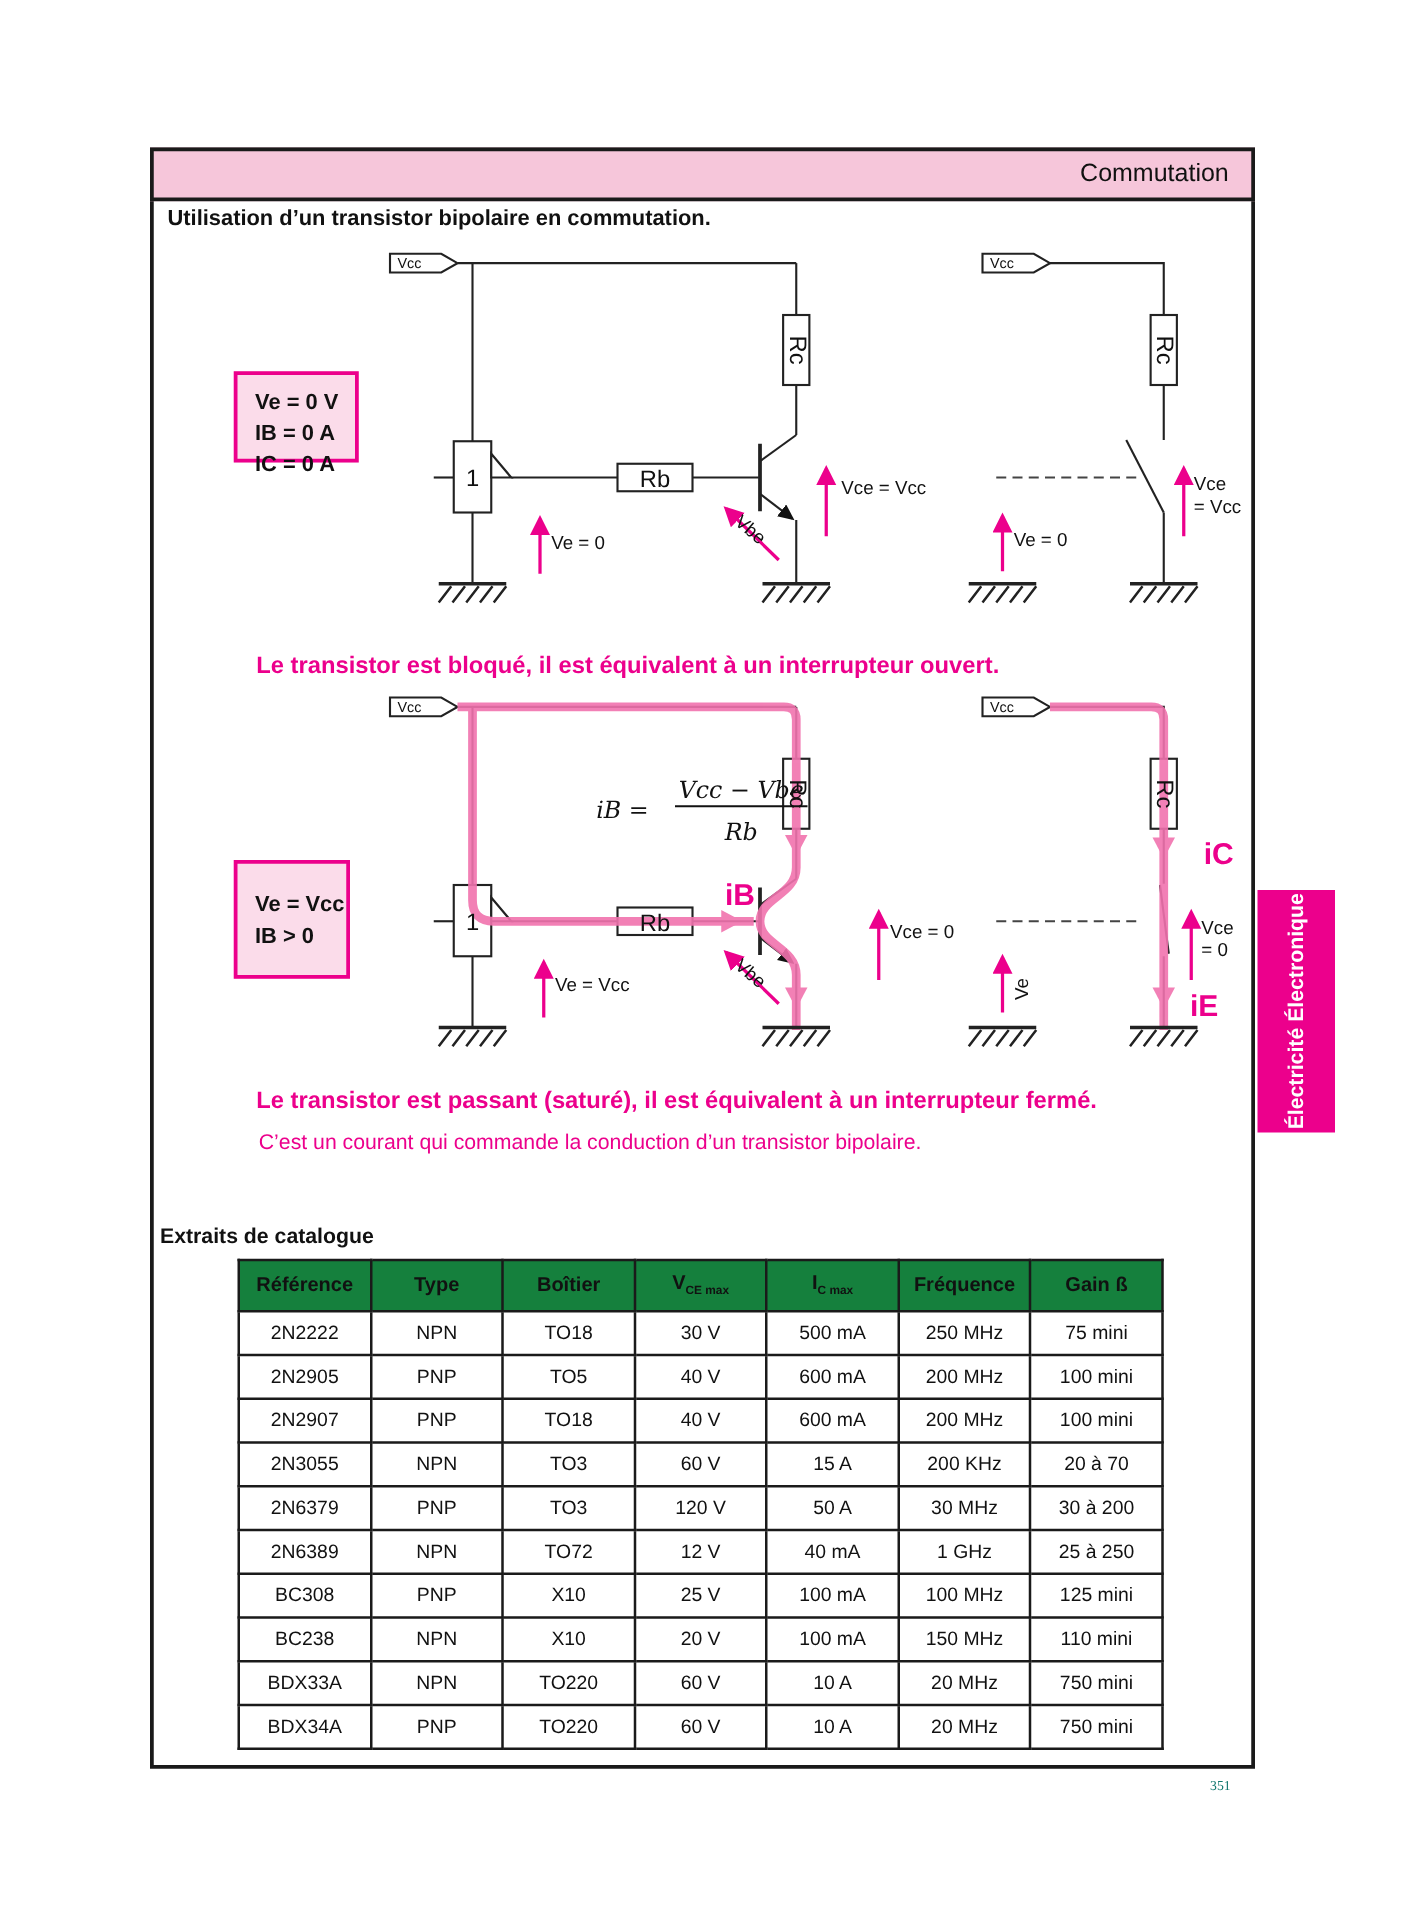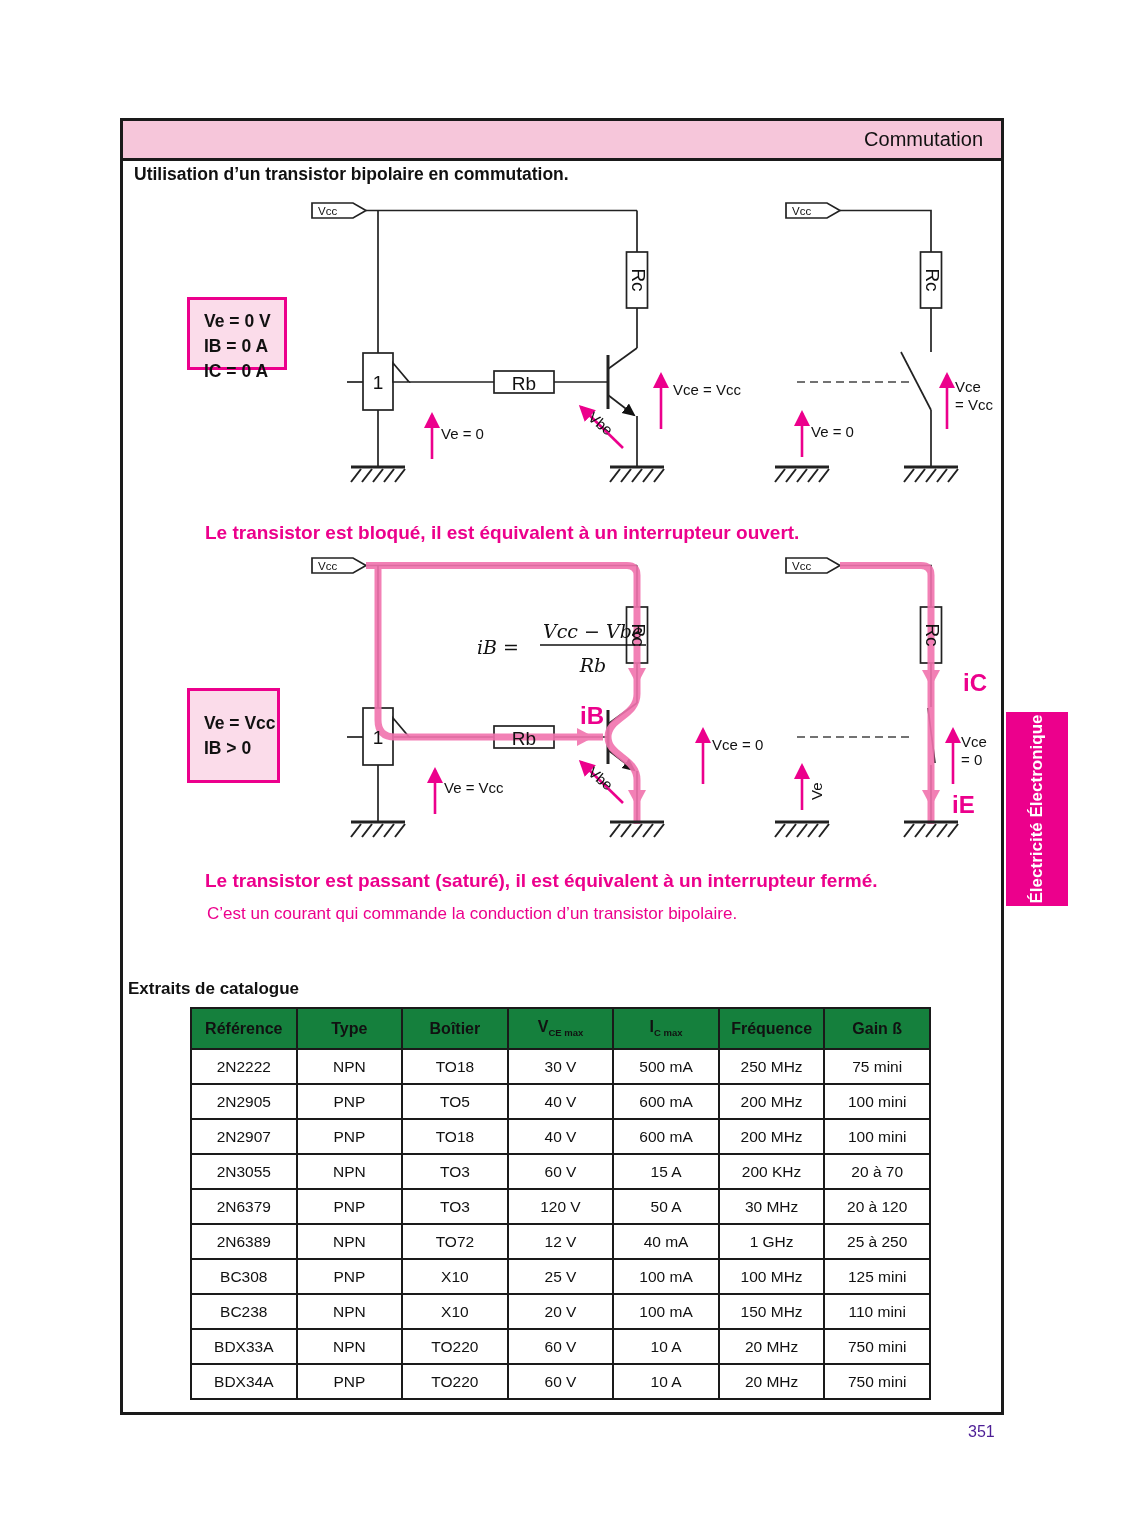--- a/index.html
+++ b/index.html
@@ -37,21 +37,21 @@
   .catalog-heading{position:absolute;left:128px;top:979px;font-size:17px;font-weight:bold;}
   table.catalog{position:absolute;left:190px;top:1007px;width:741px;border-collapse:collapse;
                 table-layout:fixed;font-size:15.5px;}
   table.catalog th{background:#15803d;border:2px solid #1a1a1a;height:37px;font-size:16px;font-weight:bold;}
   table.catalog td{border:2px solid #1a1a1a;height:31px;text-align:center;font-weight:normal;}
   table.catalog th sub{font-size:9.5px;font-weight:bold;}
   .side-tab{position:absolute;left:1006px;top:712px;width:62px;height:194px;background:#ec008c;
             display:flex;align-items:center;justify-content:center;overflow:visible;}
   .side-tab span{transform:rotate(-90deg);transform-origin:center;white-space:nowrap;color:#fff;
                  font-weight:bold;font-size:17px;}
-  .page-number{position:absolute;left:968px;top:1423px;font-size:16px;color:#4c1d95;}
+  .page-number{position:absolute;left:968px;top:1423px;font-size:11px;color:#0f766e;font-family:Liberation Serif, serif;}
 </style>
 </head>
 <body>
 
 <div class="page">
 
   <svg width="0" height="0" style="position:absolute" aria-hidden="true">
     <defs>
       <marker id="arrow-pink" markerUnits="userSpaceOnUse" markerWidth="18" markerHeight="17" refX="13" refY="8" orient="auto">
         <path d="M0,0 L16,8 L0,16 Z" fill="#ec008c"></path>
@@ -277,21 +277,21 @@
           <td>200 KHz</td>
           <td>20 à 70</td>
         </tr>
         <tr>
           <td>2N6379</td>
           <td>PNP</td>
           <td>TO3</td>
           <td>120 V</td>
           <td>50 A</td>
           <td>30 MHz</td>
-          <td>20 à 120</td>
+          <td>30 à 200</td>
         </tr>
         <tr>
           <td>2N6389</td>
           <td>NPN</td>
           <td>TO72</td>
           <td>12 V</td>
           <td>40 mA</td>
           <td>1 GHz</td>
           <td>25 à 250</td>
         </tr>

